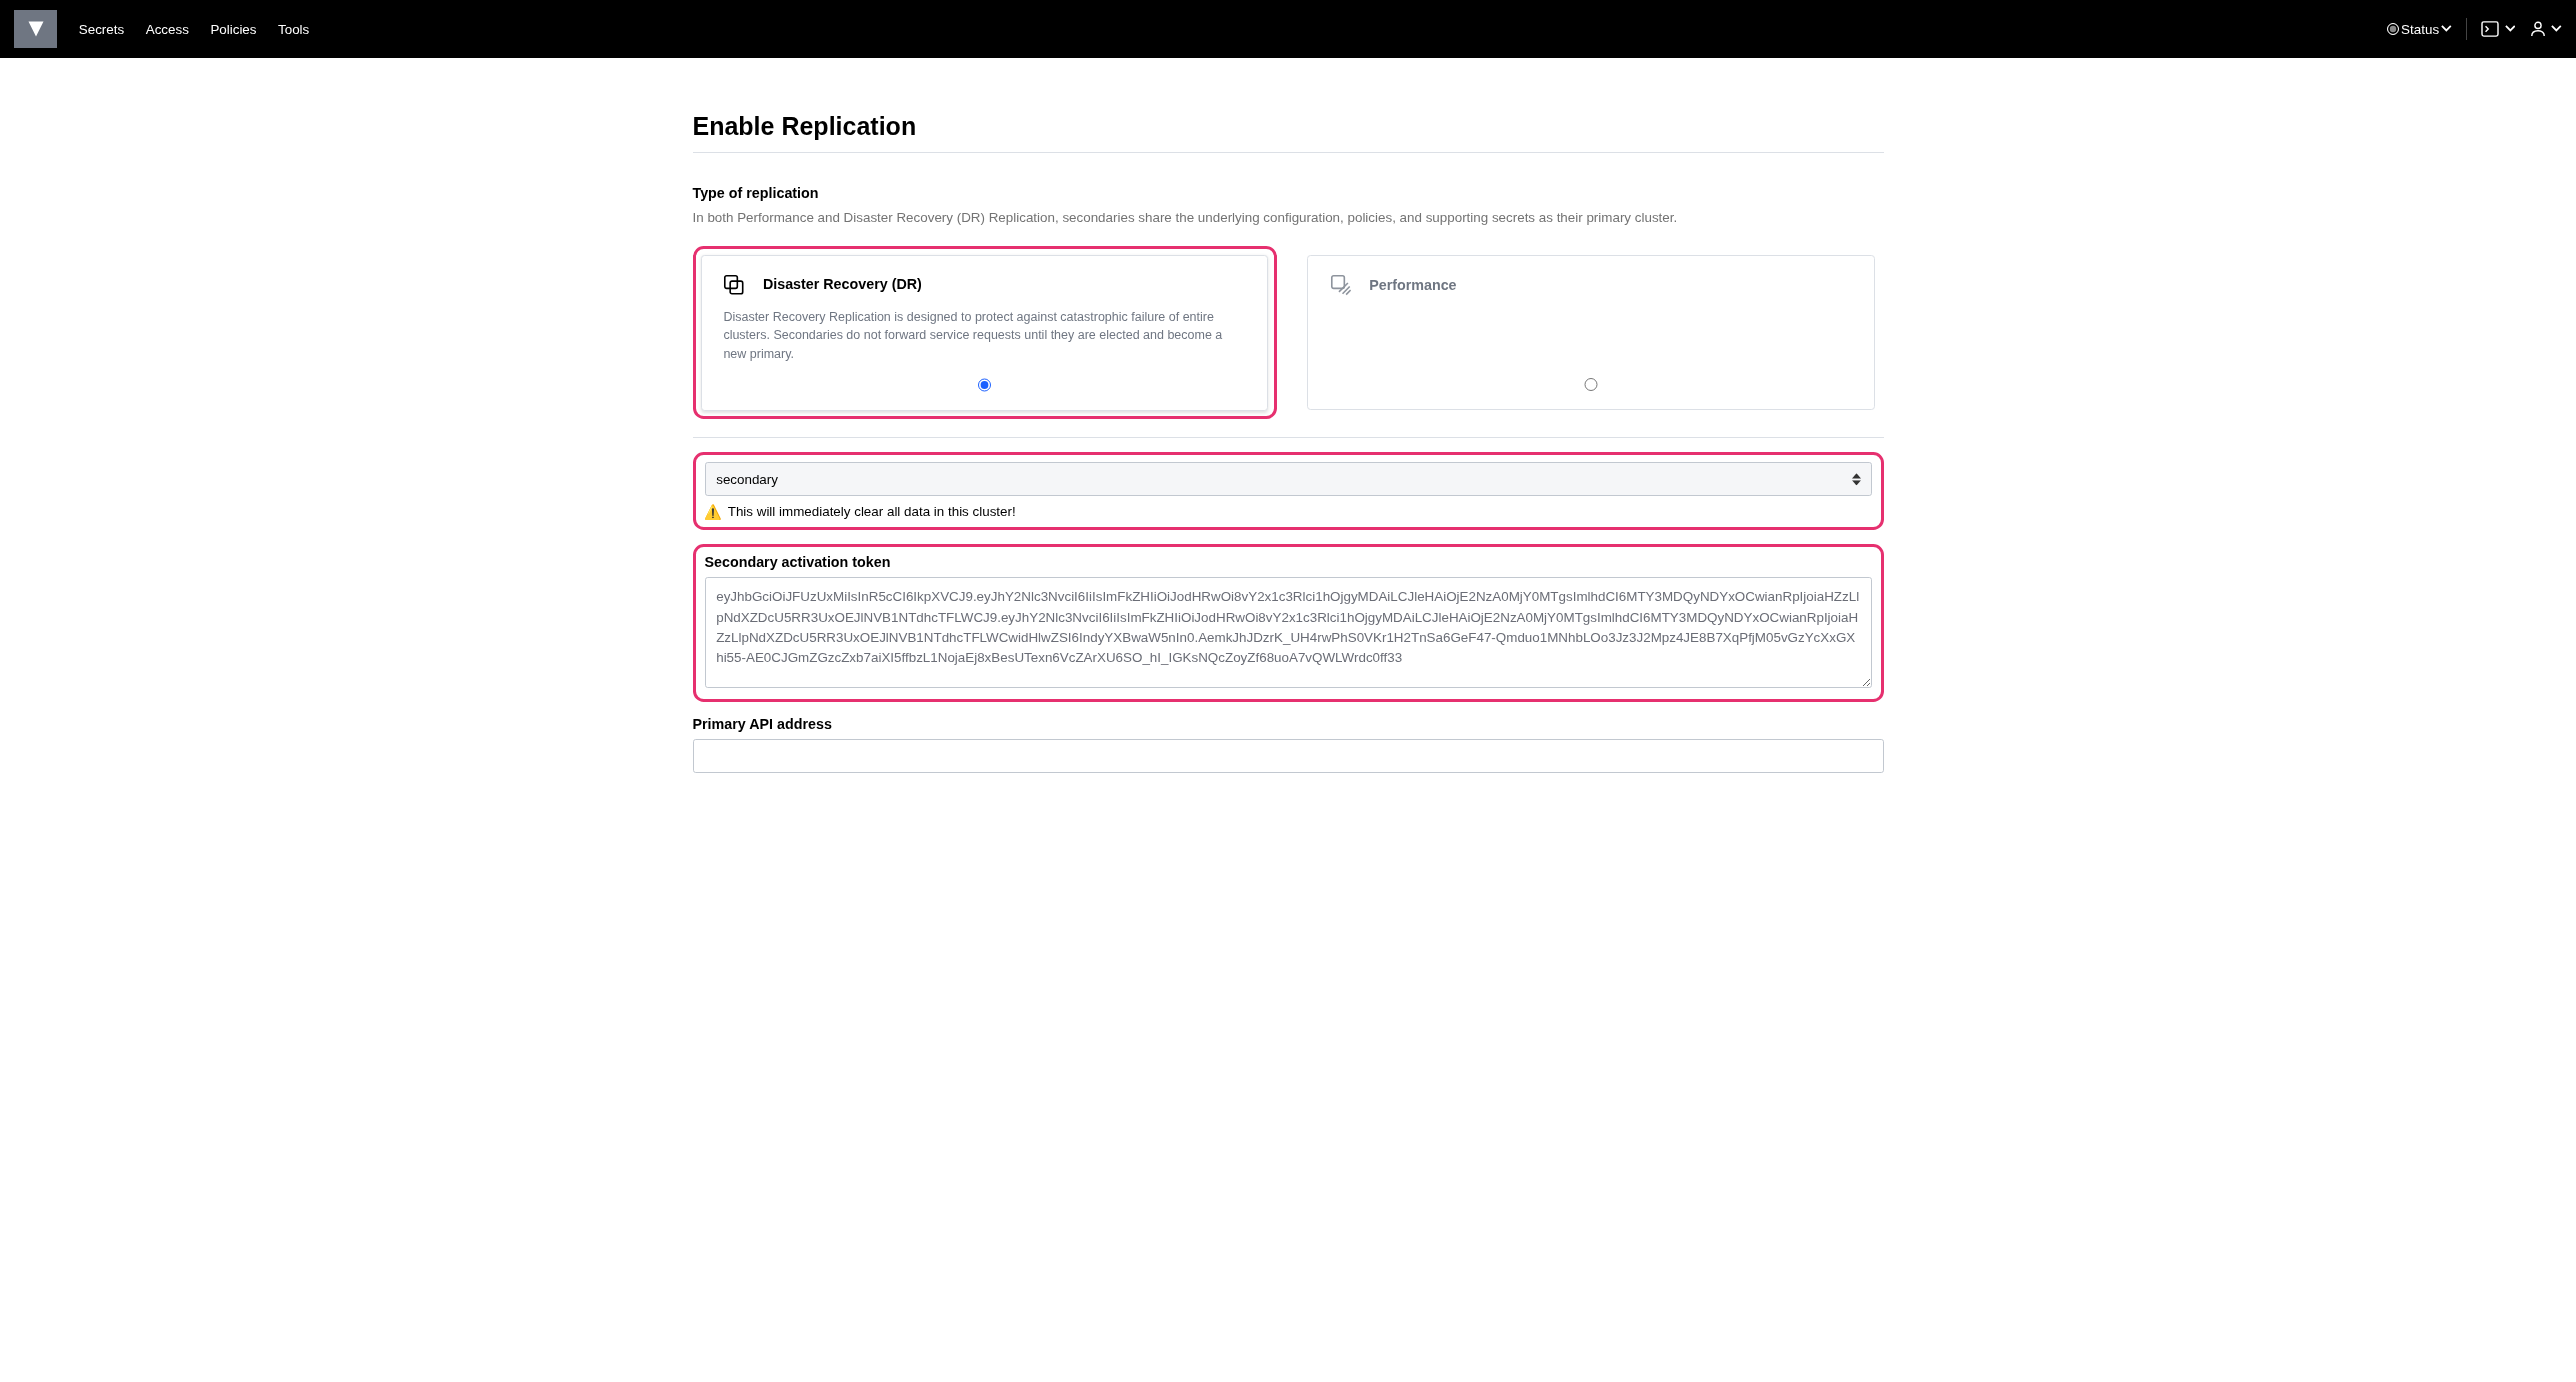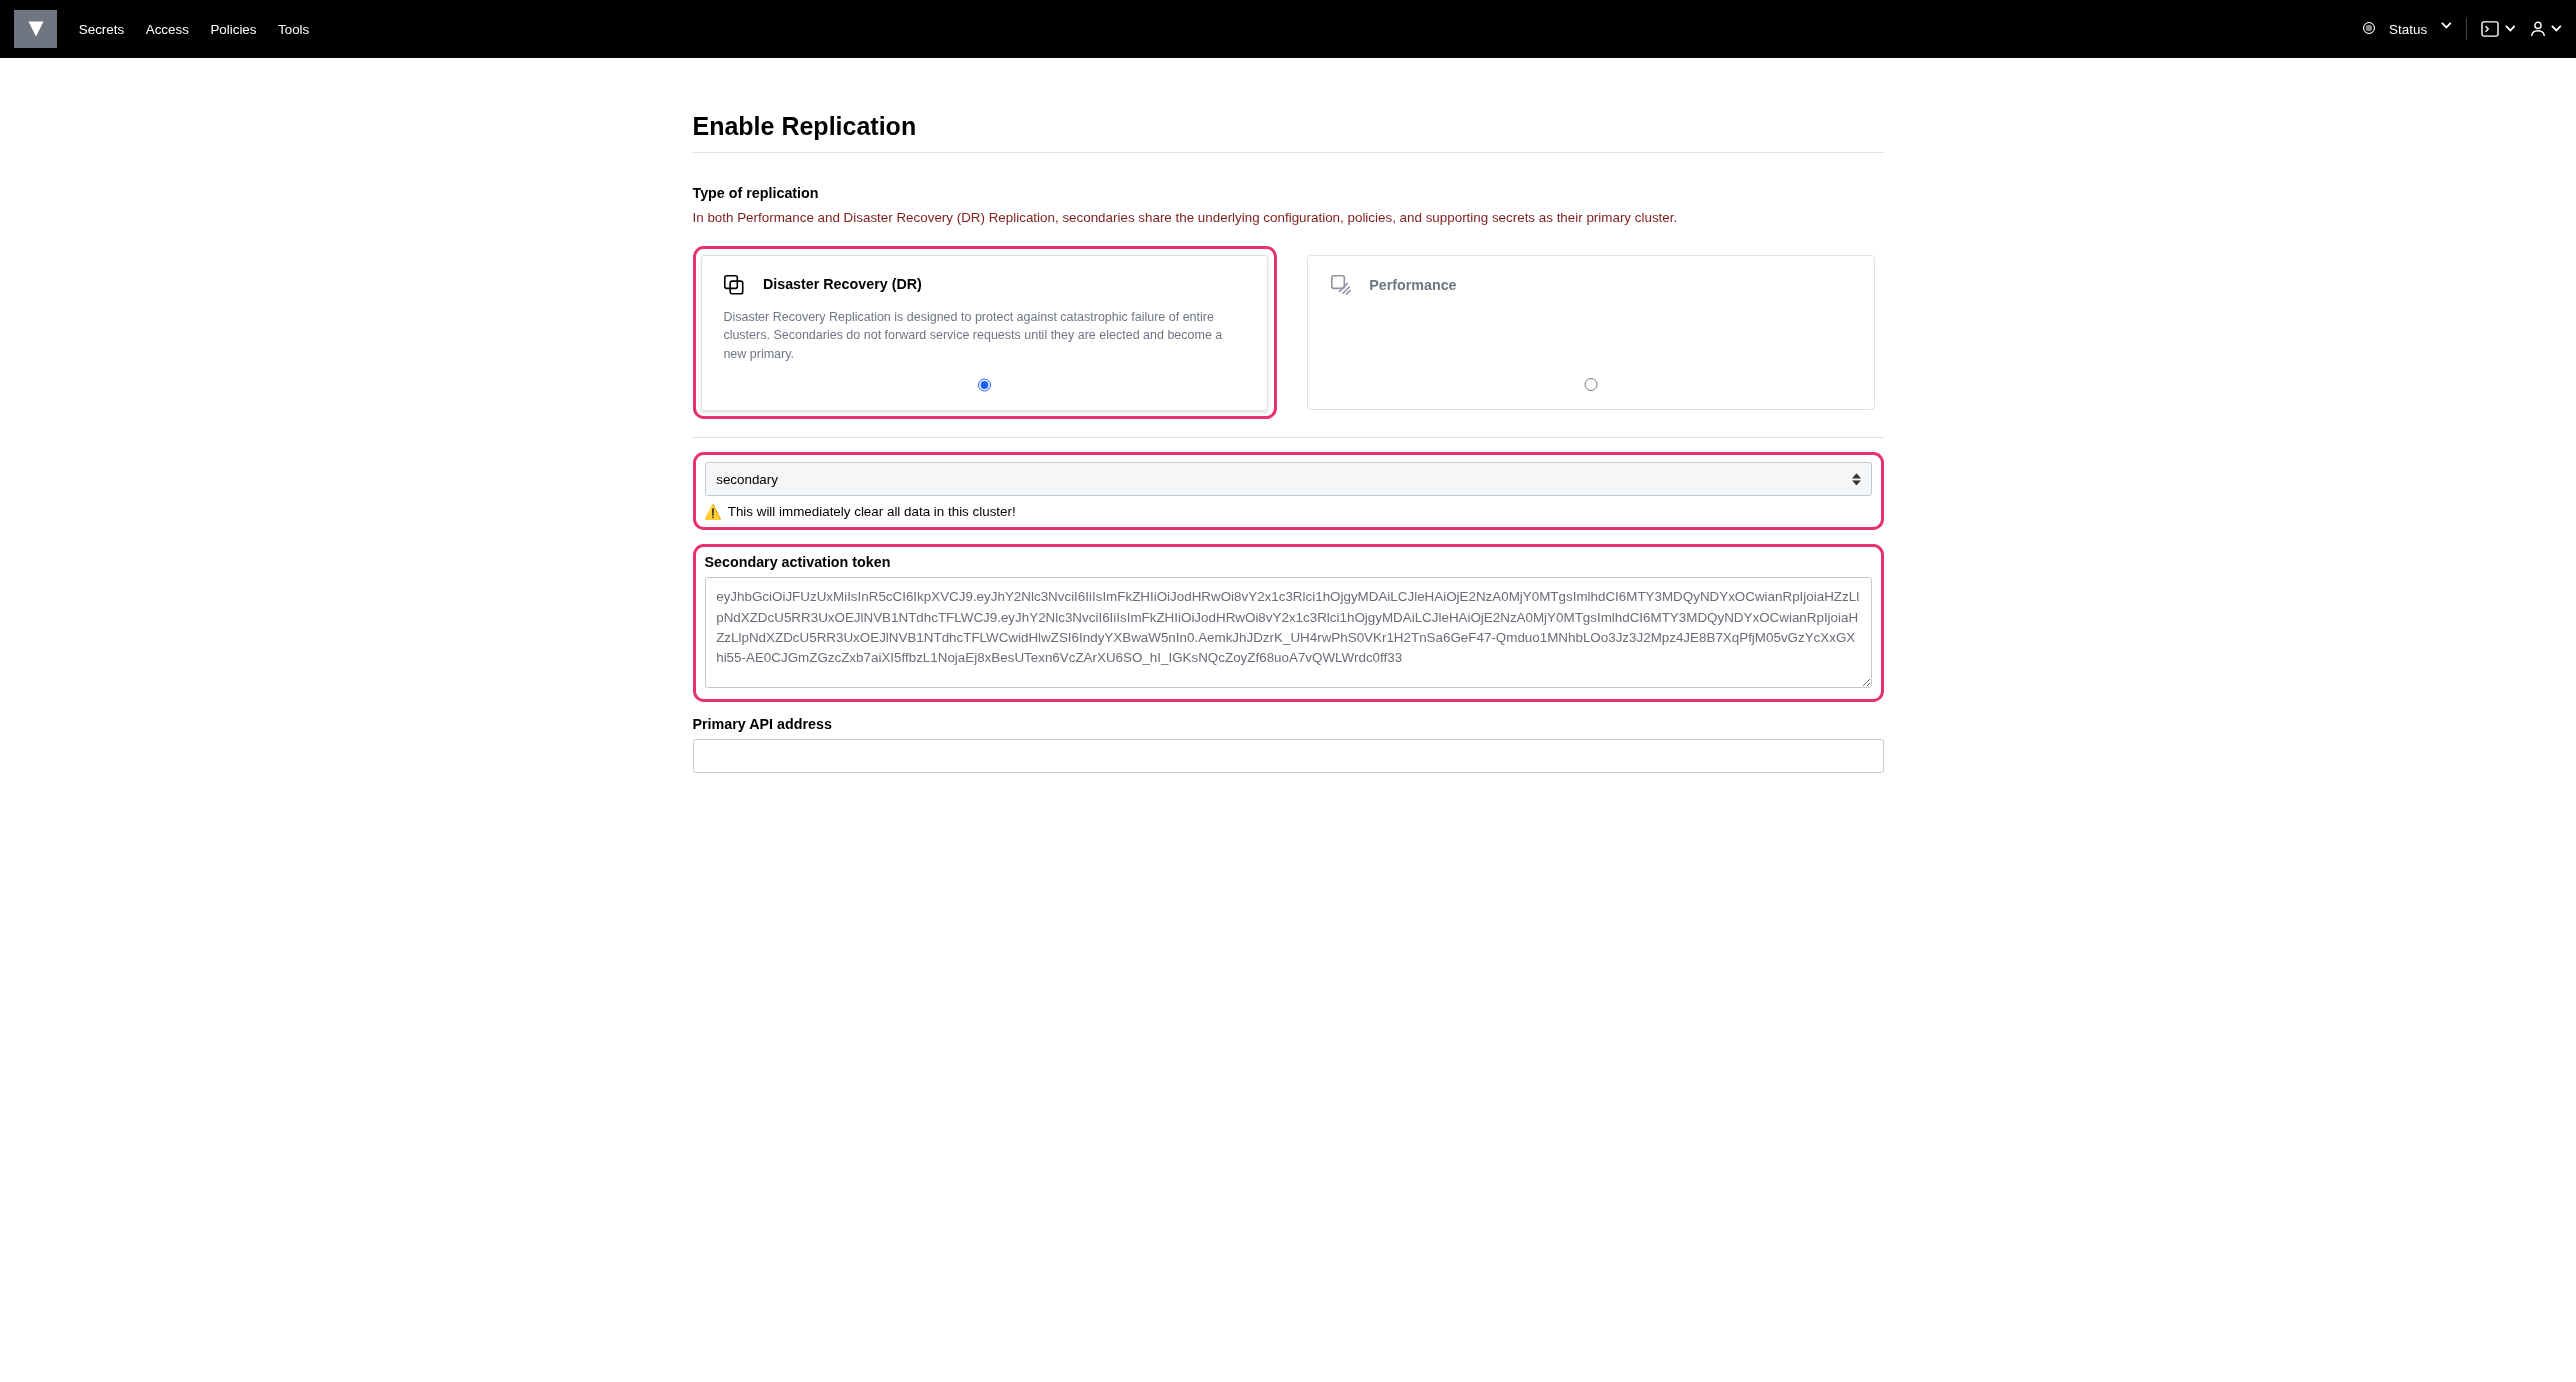--- a/index.html
+++ b/index.html
@@ -4,31 +4,31 @@
 <style>
 * { margin: 0; padding: 0; box-sizing: border-box; }
 body { font-family: -apple-system, BlinkMacSystemFont, "Segoe UI", Helvetica, Arial, sans-serif; background: #fff; color: #000; }
 
 .navbar { background: #000; height: 58px; display: flex; align-items: center; padding: 0 14.3px; }
 .logo-box { width: 43px; height: 38px; background: #6f7682; display: flex; align-items: center; justify-content: center; margin-right: 21.5px; }
 .logo-box svg { width: 18px; height: 18px; }
 .nav-links { display: flex; gap: 21.5px; }
 .nav-link { color: #fff; font-size: 13.4px; font-weight: 500; cursor: pointer; }
 .nav-right { margin-left: auto; display: flex; align-items: center; gap: 14.3px; }
-.status-wrap { display: flex; align-items: flex-start; gap: 14px; color: #fff; font-size: 13.4px; cursor: pointer; }
+.status-wrap { display: flex; align-items: center; gap: 2px; color: #fff; font-size: 13.4px; cursor: pointer; }
 .status-dot { width: 12.5px; height: 12.5px; border-radius: 50%; border: 1.8px solid #fff; background: #888; box-shadow: inset 0 0 0 1.8px #000; }
 .divider { width: 0.9px; height: 21.5px; background: #444; }
 .icon-btn { display: flex; align-items: center; gap: 5.4px; color: #fff; cursor: pointer; }
 
 .container { max-width: 1234px; margin: 0 auto; padding: 54px 21.5px 36px; }
 .page-title { font-size: 25px; font-weight: 700; margin-bottom: 10.7px; }
 .title-rule { border: none; border-top: 0.9px solid #dce0e6; margin-bottom: 32px; }
 
 .section-label { font-size: 14.3px; font-weight: 700; margin-bottom: 9px; }
-.section-desc { font-size: 13.4px; color: #7f1d1d; margin-bottom: 21.5px; }
+.section-desc { font-size: 13.4px; color: #737373; margin-bottom: 21.5px; }
 
 .cards-row { display: flex; gap: 21.5px; margin-bottom: 18px; }
 .highlight-wrap { border: 3.6px solid #e6306f; border-radius: 10.7px; padding: 5.4px; flex: 1; }
 .card-wrap { flex: 1; padding: 9px; }
 .card { background: #fff; border: 0.9px solid #dce0e6; border-radius: 3.6px; padding: 18px 21.5px; height: 100%; display: flex; flex-direction: column; }
 .card.selected { box-shadow: 0 1.8px 3.6px rgba(0,0,0,0.12); }
 .card-header { display: flex; align-items: center; gap: 18px; margin-bottom: 12.5px; }
 .card-icon { width: 21.5px; height: 21.5px; }
 .card-title { font-size: 14.3px; font-weight: 700; }
 .card-title.muted { color: #6f7682; }

